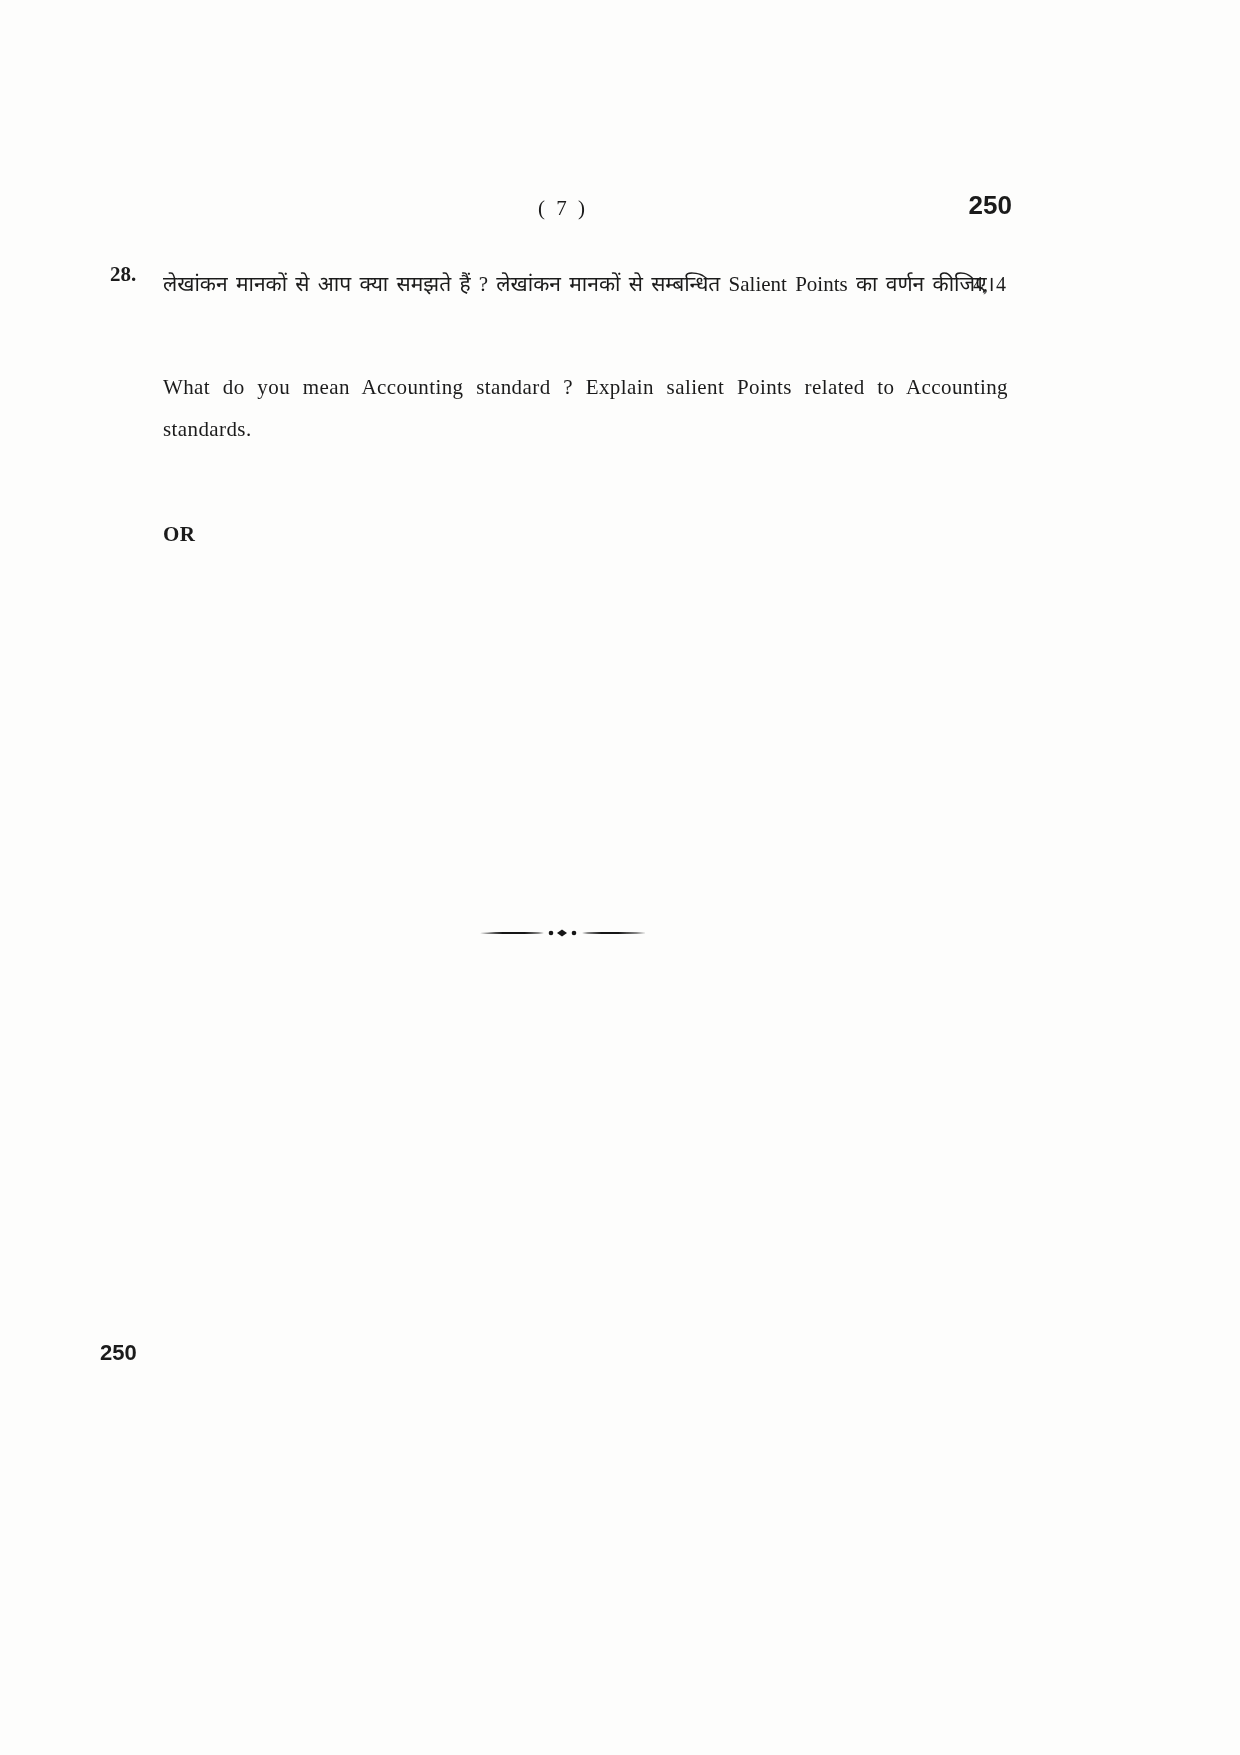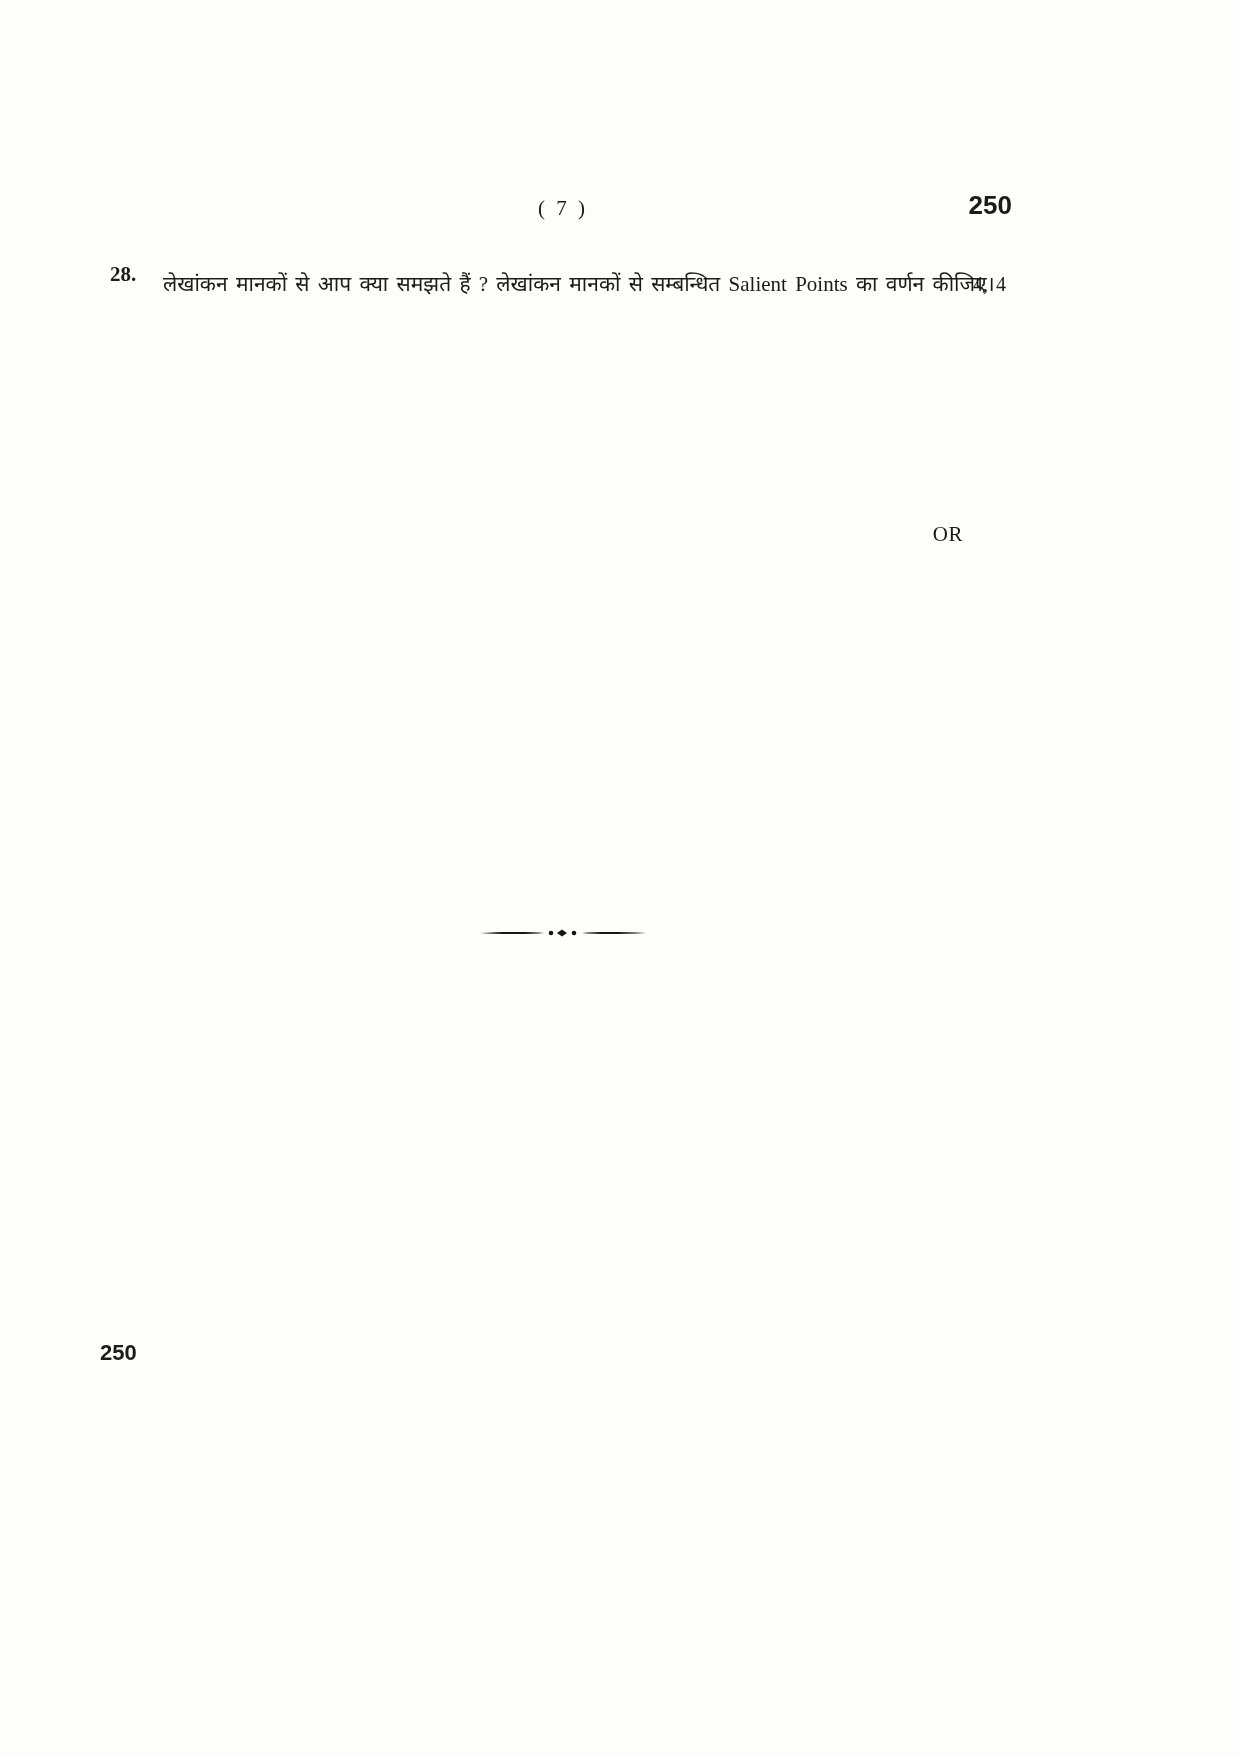--- a/index.html
+++ b/index.html
@@ -79,23 +79,23 @@
     width: 800px;
     text-align: center;
     font-size: 21px;
     font-weight: bold;
   }
   .or-english {
     position: absolute;
     top: 522px;
     left: 163px;
     width: 800px;
-    text-align: right;
+    text-align: left;
     font-size: 21px;
-    font-weight: normal;
+    font-weight: bold;
     letter-spacing: 0.5px;
   }
   .para-hi-2 {
     position: absolute;
     top: 586px;
     left: 163px;
     width: 845px;
     font-size: 21px;
     line-height: 44px;
     text-align: justify;
@@ -138,20 +138,21 @@
   <div class="header-code">250</div>
 
   <div class="question-block">
     <span class="q-number">28.</span>
     <div class="q-hindi">
       <span>लेखांकन मानकों से आप क्या समझते हैं ? लेखांकन मानकों से सम्बन्धित Salient Points का वर्णन कीजिए।</span>
       <span class="q-marks">4, 4</span>
     </div>
   </div>
 
+  <div class="para-en-1">What do you mean Accounting standard ? Explain salient Points related to Accounting standards.</div>
 
 
   <div class="or-english">OR</div>
 
 
 
   <div class="divider-wrap">
     <svg width="170" height="12" viewBox="0 0 170 12" aria-hidden="true">
       <path d="M2 6 C 28 4.6, 52 4.6, 66 6 C 52 7.4, 28 7.4, 2 6 Z" fill="#161616"></path>
       <circle cx="73" cy="6" r="2.3" fill="#161616"></circle>

